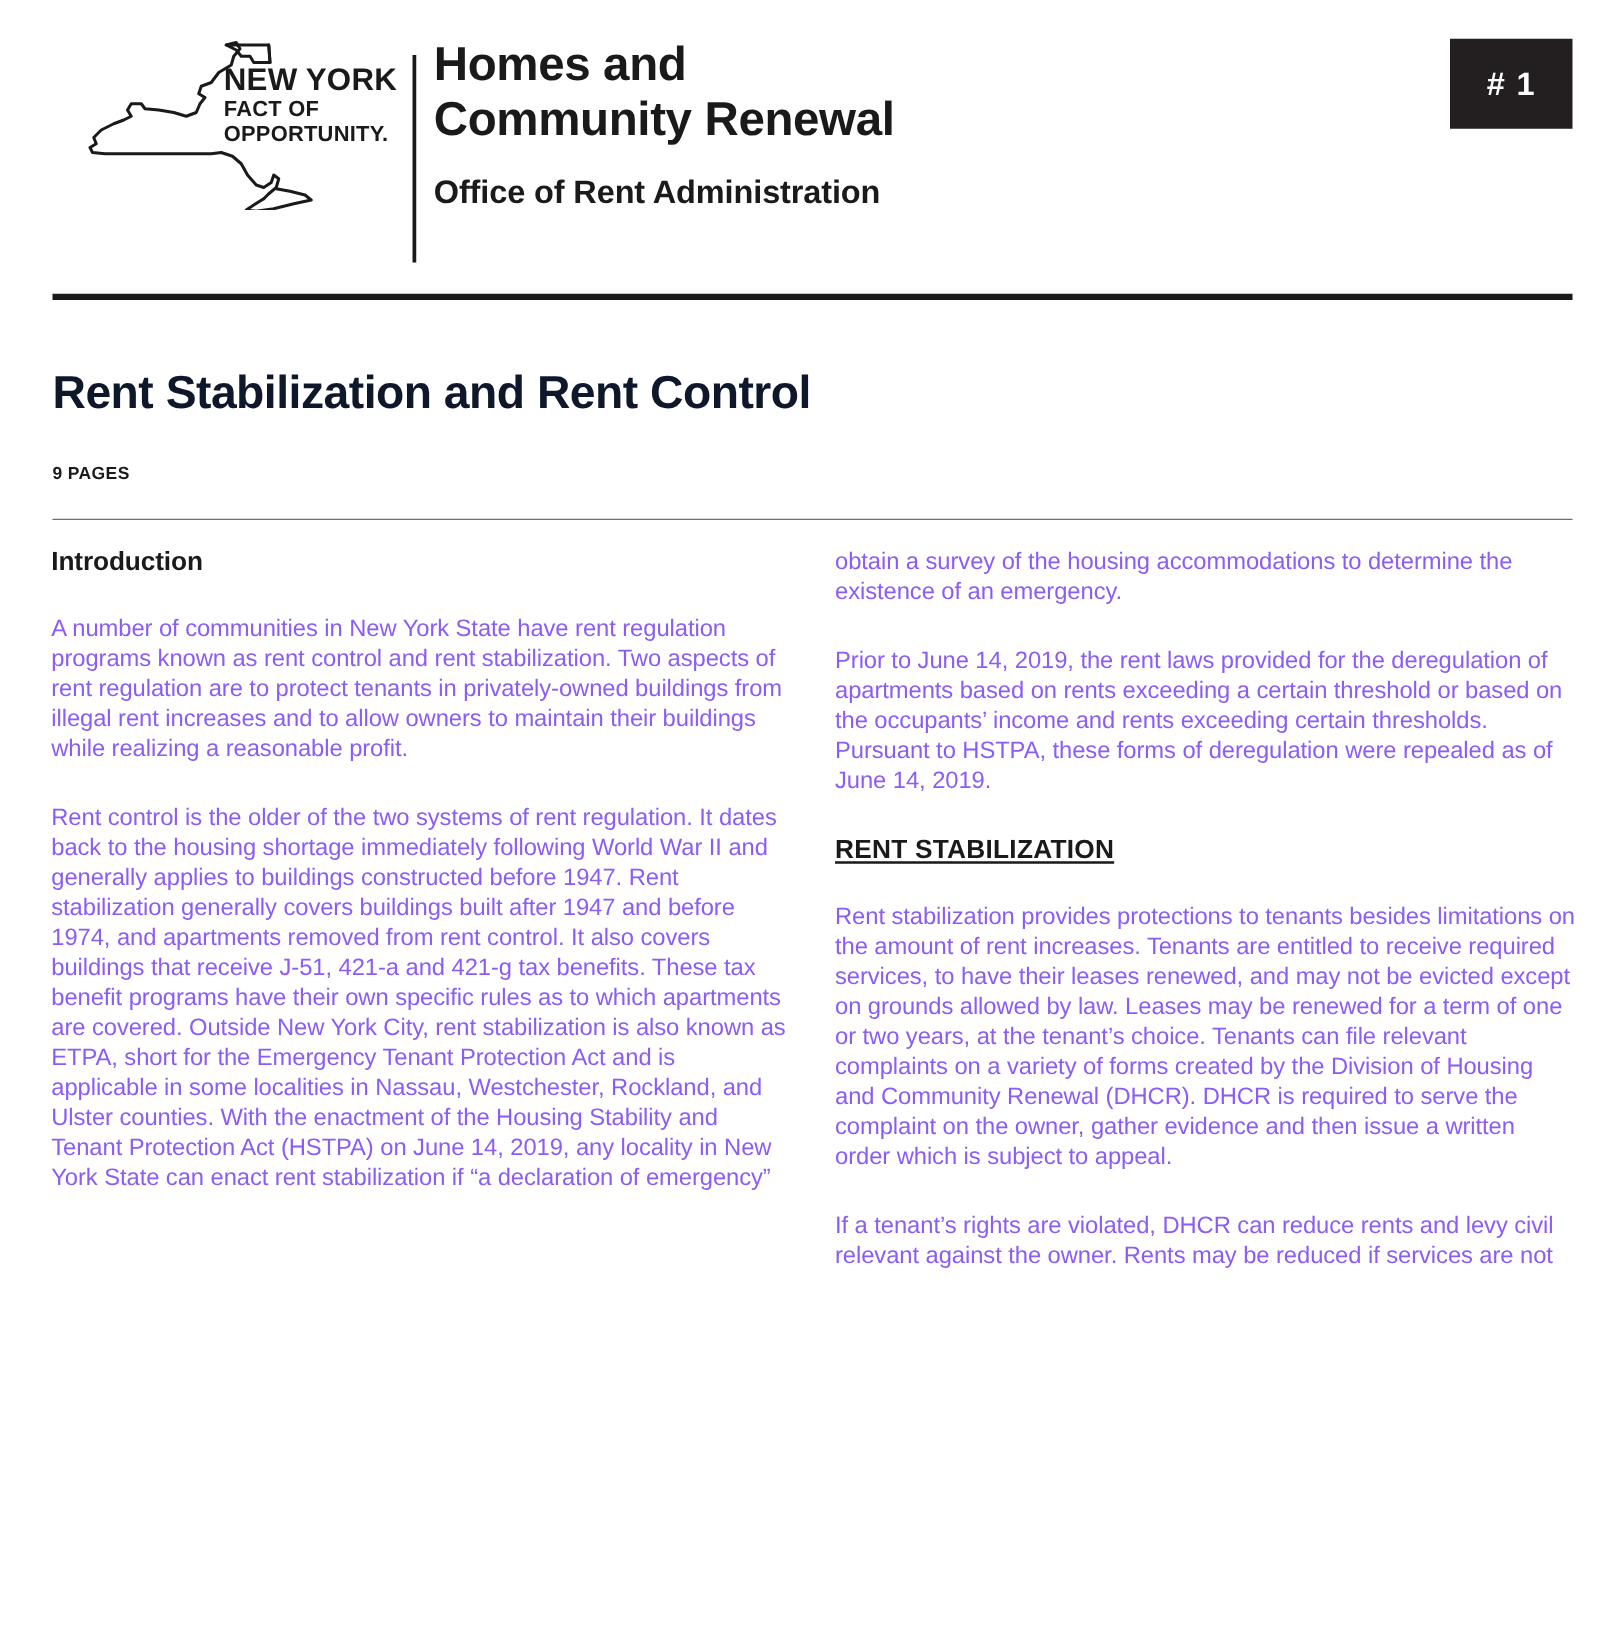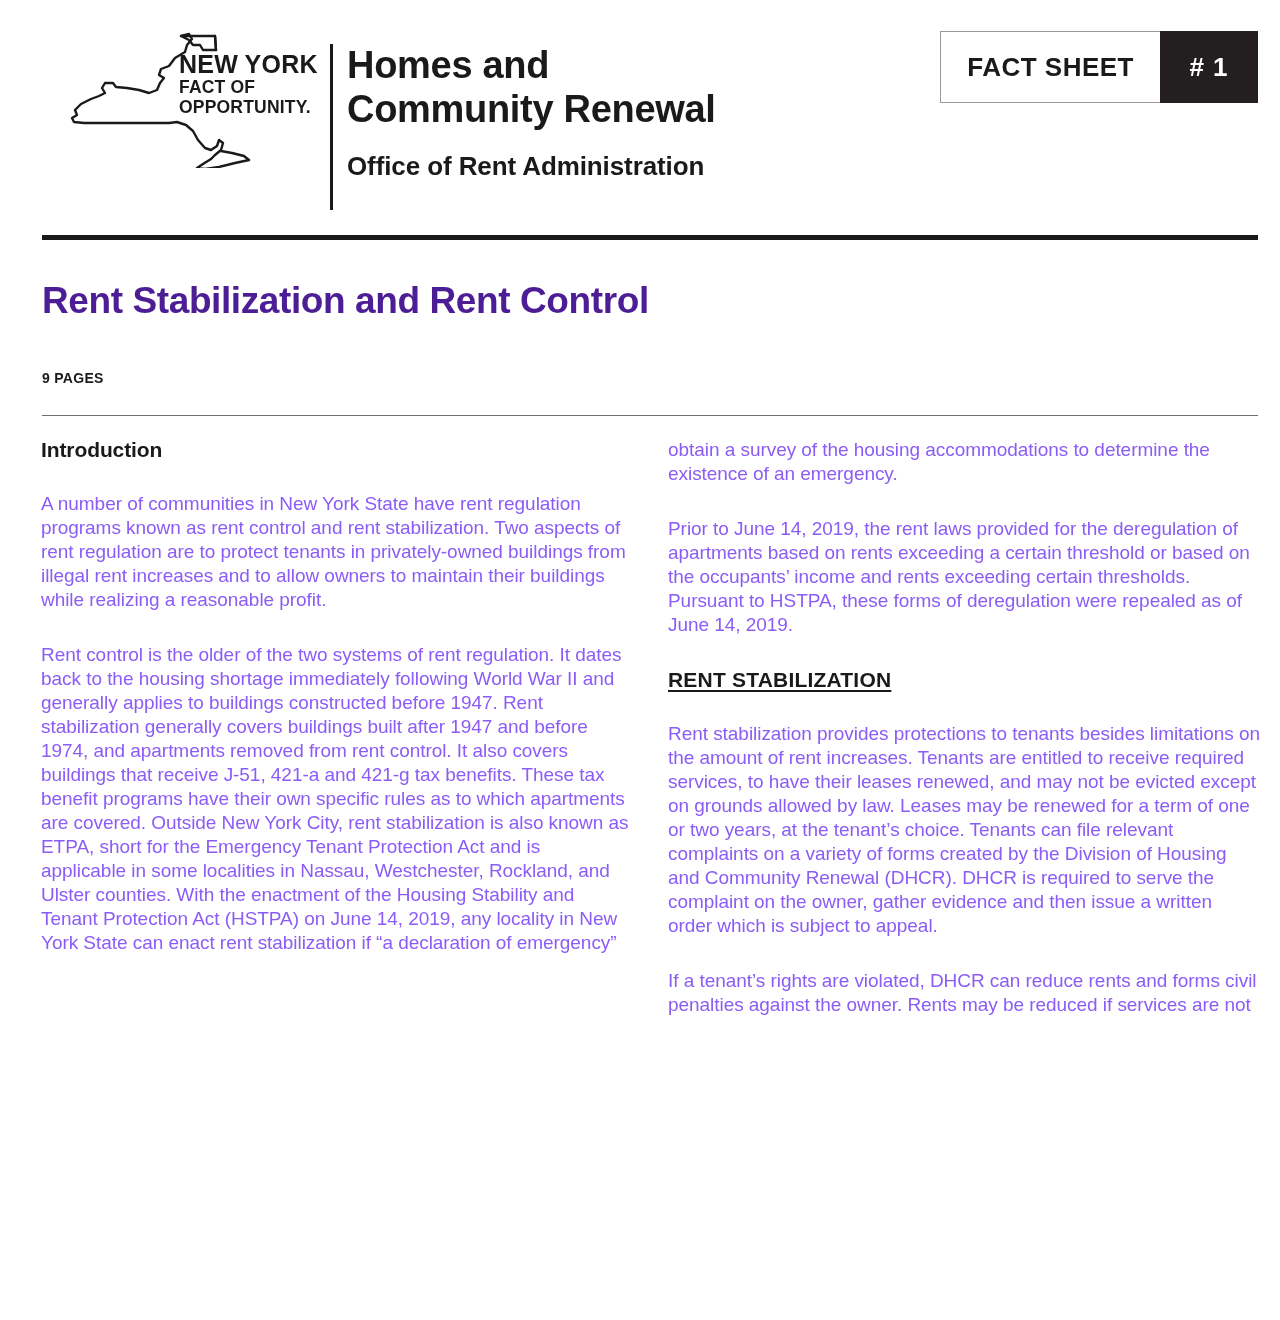--- a/index.html
+++ b/index.html
@@ -66,21 +66,21 @@
     left: 303px;
     top: 44px;
     width: 3px;
     height: 166px;
     background: #1a1a1a;
   }
 
   .agency {
     position: absolute;
     left: 320px;
-    top: 43px;
+    top: 30px;
   }
   .agency .line {
     font-size: 38px;
     font-weight: 700;
     line-height: 1.16;
     letter-spacing: -0.3px;
     white-space: nowrap;
   }
   .agency .sub {
     font-size: 26px;
@@ -128,25 +128,25 @@
     position: absolute;
     left: 42px;
     top: 235px;
     width: 1216px;
     height: 5px;
     background: #1a1a1a;
   }
   .page-title {
     position: absolute;
     left: 42px;
-    top: 255px;
+    top: 268px;
     font-size: 37px;
     font-weight: 700;
     letter-spacing: -0.4px;
-    color: #4c1d95;
+    color: #0f172a;
   }
   .pages-note {
     position: absolute;
     left: 42px;
     top: 370px;
     font-size: 14px;
     font-weight: 700;
     letter-spacing: 0.3px;
     color: #1a1a1a;
   }
@@ -227,21 +227,20 @@
 
   <div class="divider-v"></div>
 
   <div class="agency">
     <div class="line">Homes and</div>
     <div class="line">Community Renewal</div>
     <div class="sub">Office of Rent Administration</div>
   </div>
 
   <div class="badge">
-    <div class="badge-label">FACT SHEET</div>
     <div class="badge-num"># 1</div>
   </div>
 
 </div>
 
 <div class="rule-thick"></div>
 
 <h1 class="page-title">Rent Stabilization and Rent Control</h1>
 
 <div class="pages-note">9 PAGES</div>
@@ -254,16 +253,16 @@
     <h2 class="sec-heading">Introduction</h2>
     <p class="body">A number of communities in New York State have rent regulation programs known as rent control and rent stabilization. Two aspects of rent regulation are to protect tenants in privately-owned buildings from illegal rent increases and to allow owners to maintain their buildings while realizing a reasonable profit.</p>
     <p class="body">Rent control is the older of the two systems of rent regulation. It dates back to the housing shortage immediately following World War II and generally applies to buildings constructed before 1947. Rent stabilization generally covers buildings built after 1947 and before 1974, and apartments removed from rent control. It also covers buildings that receive J-51, 421-a and 421-g tax benefits. These tax benefit programs have their own specific rules as to which apartments are covered.  Outside New York City, rent stabilization is also known as ETPA, short for the Emergency Tenant Protection Act and is applicable in some localities in Nassau, Westchester, Rockland, and Ulster counties. With the enactment of the Housing Stability and Tenant Protection Act (HSTPA) on June 14, 2019, any locality in New York State can enact rent stabilization if “a declaration of emergency”</p>
   </div>
 
   <div class="col col-right">
     <p class="body">obtain a survey of the housing accommodations to determine the existence of an emergency.</p>
     <p class="body">Prior to June 14, 2019, the rent laws provided for the deregulation of apartments based on rents exceeding a certain threshold or based on the occupants’ income and rents exceeding certain thresholds. Pursuant to HSTPA, these forms of deregulation were repealed as of June 14, 2019.</p>
     <h2 class="sec-heading underline">RENT STABILIZATION</h2>
     <p class="body">Rent stabilization provides protections to tenants besides limitations on the amount of rent increases. Tenants are entitled to receive required services, to have their leases renewed, and may not be evicted except on grounds allowed by law. Leases may be renewed for a term of one or two years, at the tenant’s choice. Tenants can file relevant complaints on a variety of forms created by the Division of Housing and Community Renewal (DHCR). DHCR is required to serve the complaint on the owner, gather evidence and then issue a written order which is subject to appeal.</p>
-    <p class="body">If a tenant’s rights are violated, DHCR can reduce rents and forms civil penalties against the owner. Rents may be reduced if services are not</p>
+    <p class="body">If a tenant’s rights are violated, DHCR can reduce rents and levy civil relevant against the owner. Rents may be reduced if services are not</p>
   </div>
 
 </div>
 
 </body></html>

